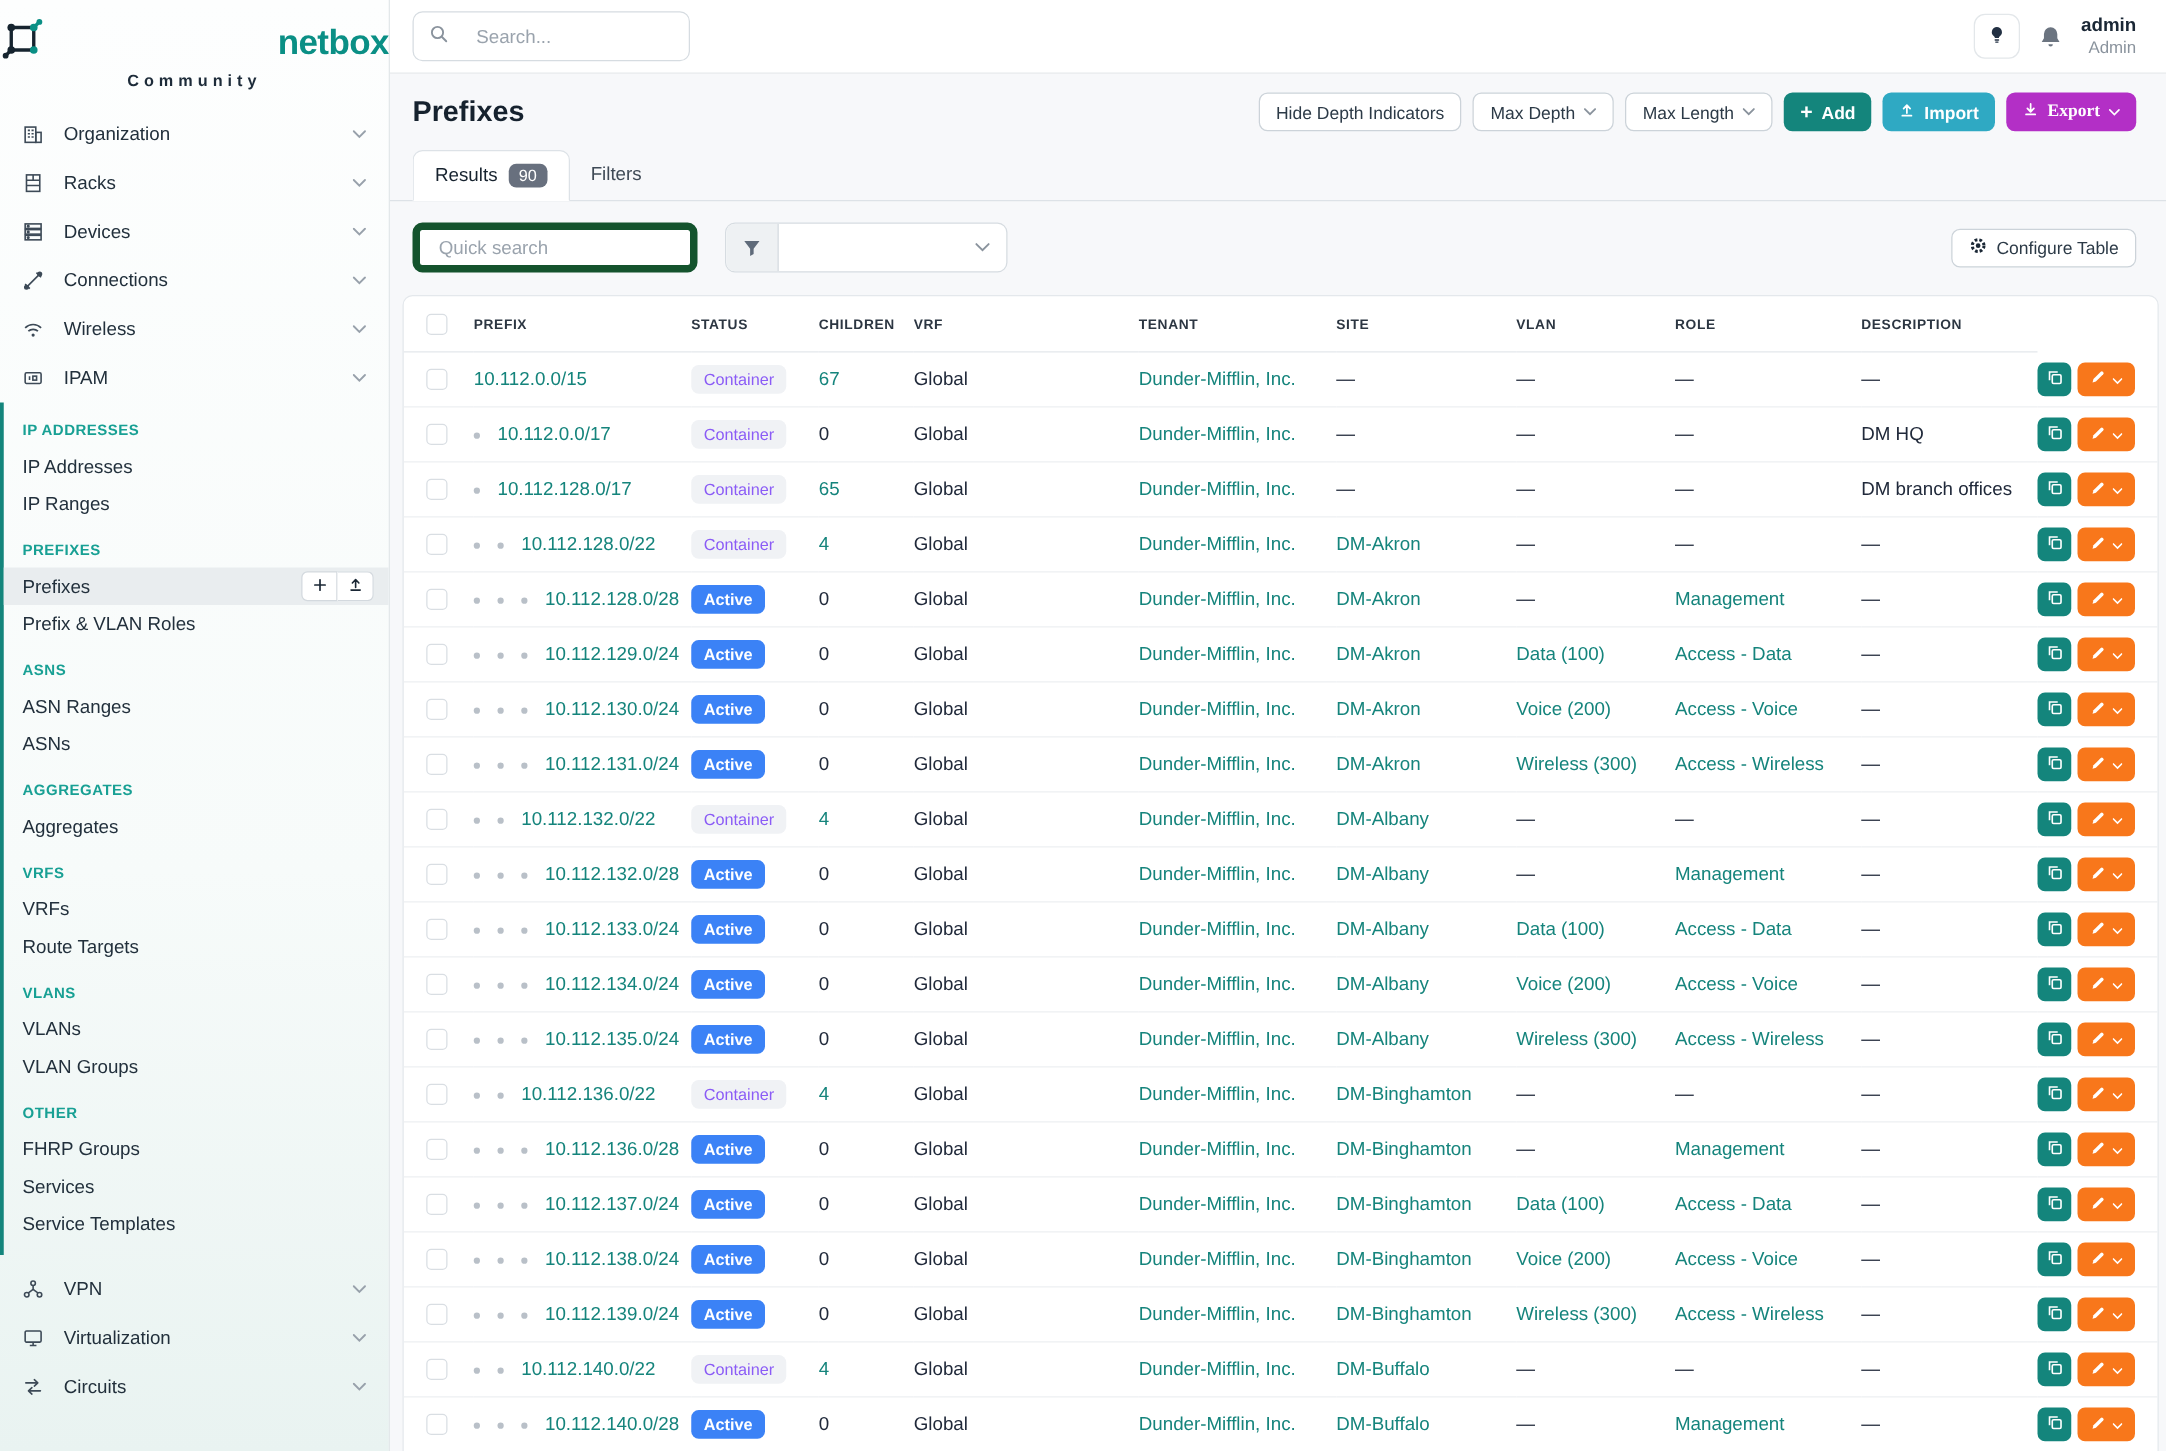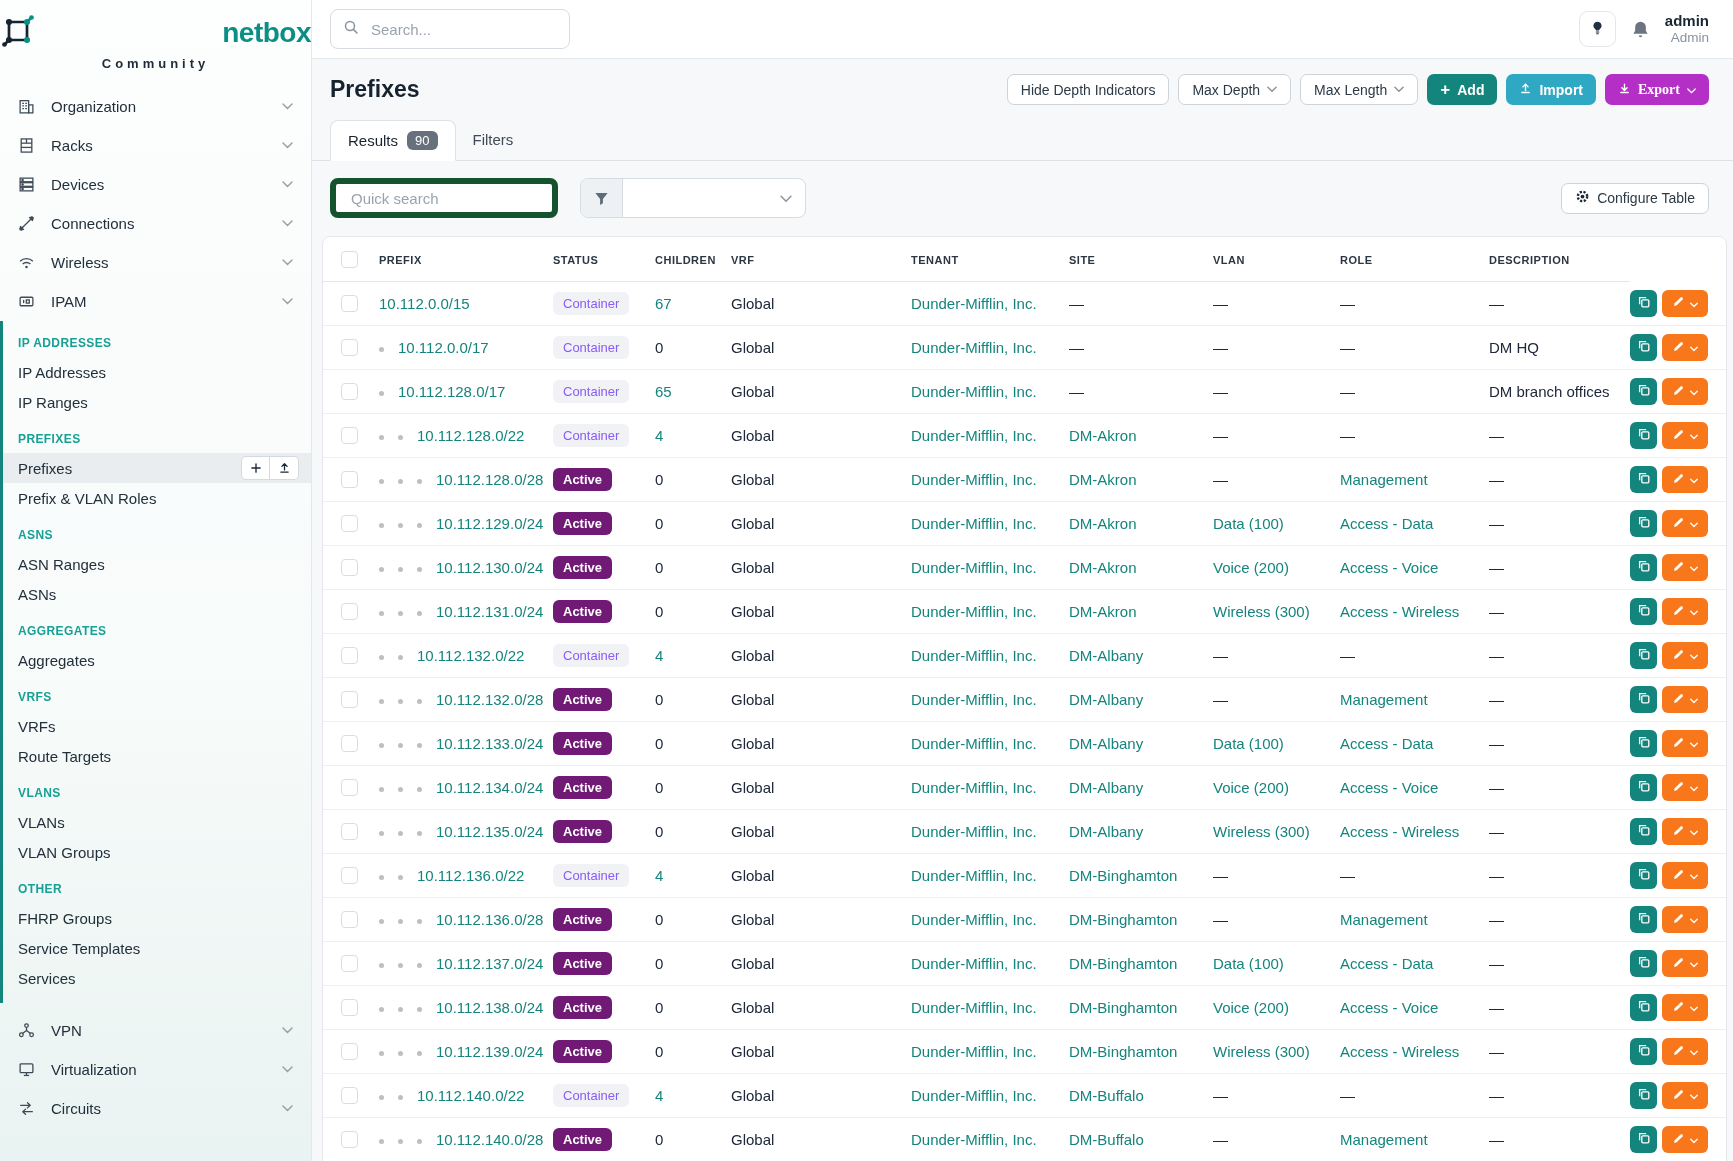--- a/index.html
+++ b/index.html
@@ -31,21 +31,21 @@
   .section-item.active { background:#e9edef; }
   .mini-actions { margin-left:auto; margin-right:12px; display:flex; }
   .mini-btn { width:29px; height:24px; background:#fff; border:1px solid #d3d9de; display:flex; align-items:center; justify-content:center; cursor:pointer; }
   .mini-btn:first-child { border-radius:5px 0 0 5px; }
   .mini-btn:last-child { border-radius:0 5px 5px 0; border-left:none; }
   .nav-bottom { margin-top:8px; }
 
   
   .main { flex:1; display:flex; flex-direction:column; min-width:0; }
   .topbar { height:59px; background:#fff; border-bottom:1px solid #e6e9ec; display:flex; align-items:center; padding:0 24px 0 18px; }
-  .search-box { width:240px; height:40px; border:1px solid #d6dce1; border-radius:8px; background:#fff; display:flex; align-items:center; padding:0 12px; gap:10px; }
+  .search-box { width:222px; height:40px; border:1px solid #d6dce1; border-radius:8px; background:#fff; display:flex; align-items:center; padding:0 12px; gap:20px; }
   .search-box input { border:none; outline:none; width:100%; font-size:15px; font-family:inherit; color:#5a6572; }
   .search-box input::placeholder { color:#9aa3ad; }
   .topbar-right { margin-left:auto; display:flex; align-items:center; gap:15px; }
   .bulb-btn { width:37px; height:36px; background:#fff; border:1px solid #e3e7ea; border-radius:9px; display:flex; align-items:center; justify-content:center; cursor:pointer; }
   .bell { display:flex; cursor:pointer; }
   .user-block { text-align:right; line-height:1.2; }
   .user-name { font-weight:bold; font-size:15px; color:#1a2735; }
   .user-role { font-size:13.5px; color:#8a939d; }
 
   .content { flex:1; overflow:hidden; }
@@ -79,21 +79,21 @@
   table { width:100%; border-collapse:collapse; table-layout:fixed; }
   th { text-align:left; font-size:11px; font-weight:700; letter-spacing:0.5px; text-transform:uppercase; color:#2c3642; padding:14px 8px 13px 0; border-bottom:1px solid #e3e7eb; }
   th.check-col, td.check-col { padding-left:18px; }
   td { height:44px; border-top:1px solid #edf0f2; font-size:15px; color:#20293a; padding:0 8px 0 0; vertical-align:middle; }
   tbody tr:first-child td { border-top:none; }
   .checkbox { width:17px; height:17px; border:1.5px solid #d9dee3; border-radius:4px; background:#fff; cursor:pointer; }
   a.tlink { color:#15847c; text-decoration:none; cursor:pointer; }
   .depth-dot { display:inline-block; width:5px; height:5px; border-radius:50%; background:#b9c0c8; margin-right:14px; vertical-align:middle; }
   .badge { display:inline-block; font-size:13px; border-radius:6px; padding:4px 10px; }
   .badge-container { background:#f0f2f5; color:#8b5cf6; }
-  .badge-active { background:#701a75; color:#fff; font-weight:600; }
+  .badge-active { background:#3b82f6; color:#fff; font-weight:600; }
   .actions { display:flex; gap:5px; align-items:center; }
   .act-copy { width:27px; height:27px; border-radius:6px; background:#14857c; border:none; display:flex; align-items:center; justify-content:center; cursor:pointer; }
   .act-edit { width:46px; height:27px; border-radius:6px; background:#f8771b; border:none; display:flex; align-items:center; justify-content:space-evenly; cursor:pointer; color:#fff; }
 </style>
 </head>
 <body>
 
 <div class="app">
 
   <aside class="sidebar">
@@ -266,24 +266,24 @@
           <span>VLANs</span>
         </div>
         <div class="section-item">
           <span>VLAN Groups</span>
         </div>
         <div class="section-header">OTHER</div>
         <div class="section-item">
           <span>FHRP Groups</span>
         </div>
         <div class="section-item">
+          <span>Services</span>
+        </div>
+        <div class="section-item">
           <span>Service Templates</span>
-        </div>
-        <div class="section-item">
-          <span>Services</span>
         </div>
       </div>
     <nav class="nav-bottom" id="nav-bottom">
         <div class="nav-item">
           <span class="nicon">
             <svg width="17" height="17" viewBox="0 0 16 16" fill="none" stroke="currentColor" stroke-width="1.2">
               <circle cx="8" cy="3.4" r="1.7"></circle>
               <circle cx="3.2" cy="12" r="1.7"></circle>
               <circle cx="12.8" cy="12" r="1.7"></circle>
               <path d="M8 5.2 V8 M8 8 L4.2 10.8 M8 8 L11.8 10.8"></path>

